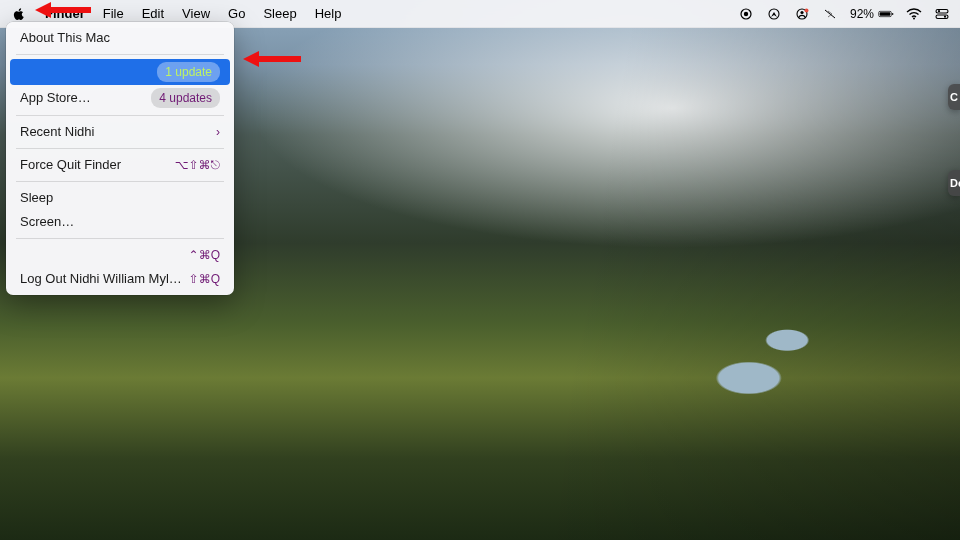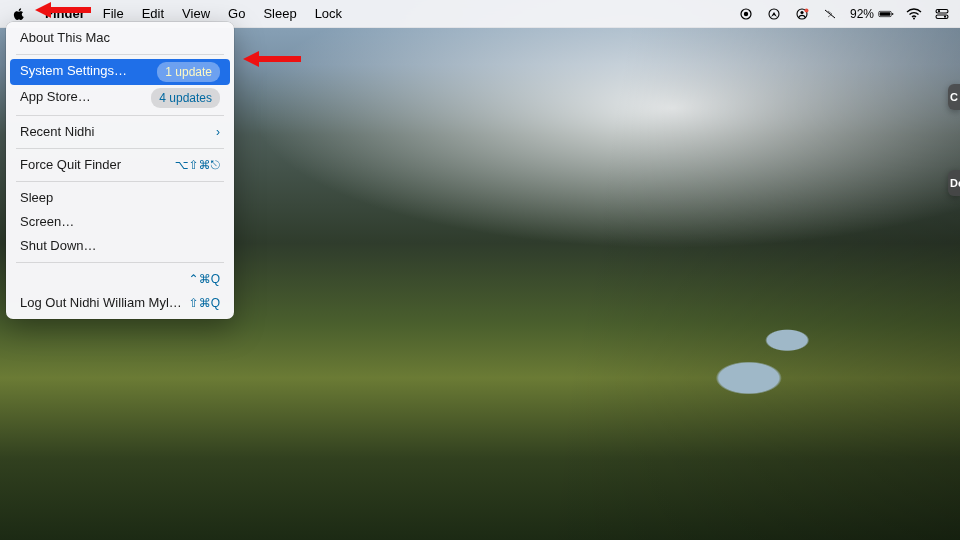--- a/index.html
+++ b/index.html
@@ -48,31 +48,31 @@
     top: 22px; left: 6px;
     width: 228px;
     background: rgba(248,248,250,0.98);
     border-radius: 7px;
     box-shadow: 0 10px 30px rgba(0,0,0,0.35), 0 0 0 0.5px rgba(0,0,0,0.2);
     padding: 4px;
     font-size: 13px;
     color: #1a1a1a;
   }
   .menu .item {
-    display: flex; align-items: flex-start;
+    display: flex; align-items: center;
     padding: 3px 10px;
     border-radius: 4px;
     line-height: 18px;
     cursor: default;
   }
   .menu .item .label { flex: 1; white-space: nowrap; overflow: hidden; text-overflow: ellipsis; }
-  .menu .item .trail { margin-left: auto; font-size: 12px; color: #0369a1; letter-spacing: 0; }
+  .menu .item .trail { margin-left: auto; font-size: 12px; color: #701a75; letter-spacing: 0; }
   .menu .item.highlight { background: #1f6fe8; color: #fff; }
   .menu .item.highlight .trail { color: #fff; }
-  .menu .item.highlight .badge { background: rgba(255,255,255,0.35); color:#fef9c3; }
+  .menu .item.highlight .badge { background: rgba(255,255,255,0.35); color:#bef264; }
   .menu .sep { height: 1px; background: rgba(0,0,0,0.12); margin: 4px 6px; }
   .badge {
     background: rgba(0,0,0,0.12);
     color: #333;
     border-radius: 9px;
     padding: 1px 8px;
     font-size: 11px;
     font-weight: 500;
   }
   .chevron { font-size: 12px; color: #555; }
@@ -104,21 +104,21 @@
       <svg viewBox="0 0 16 16">
           <path d="M11.2 8.5c0-1.6 1.3-2.4 1.4-2.4-0.8-1.1-2-1.3-2.4-1.3-1-0.1-2 0.6-2.5 0.6s-1.3-0.6-2.2-0.6c-1.1 0-2.2 0.7-2.8 1.7-1.2 2-0.3 5 0.8 6.6 0.6 0.8 1.3 1.7 2.2 1.7s1.2-0.6 2.3-0.6 1.4 0.6 2.3 0.6 1.5-0.8 2.1-1.6c0.7-0.9 0.9-1.8 1-1.9-0.1 0-2.2-0.8-2.2-2.8zM9.7 3.6c0.5-0.6 0.8-1.4 0.7-2.2-0.7 0-1.5 0.5-2 1-0.4 0.5-0.8 1.3-0.7 2.1 0.8 0.1 1.6-0.4 2-0.9z"></path>
         </svg>
     </span>
     <span class="mi bold">Finder</span>
     <span class="mi">File</span>
     <span class="mi">Edit</span>
     <span class="mi">View</span>
     <span class="mi">Go</span>
     <span class="mi">Sleep</span>
-    <span class="mi">Lock</span>
+    <span class="mi">Help</span>
   </div>
   <div class="menubar-right">
     <span class="status">
       <svg viewBox="0 0 16 12">
           <circle cx="8" cy="6" r="5" fill="none" stroke="#000" stroke-width="1.2"></circle>
           <circle cx="8" cy="6" r="2.2" fill="#000"></circle>
         </svg>
     </span>
     <span class="status">
       <svg viewBox="0 0 16 12">
@@ -166,21 +166,20 @@
     </span>
   </div>
 </div>
 
 <div class="menu" id="apple-menu">
     <div class="item">
       <span class="label">About This Mac</span>
     </div>
     <div class="sep"></div>
     <div class="item highlight">
-      <span class="label">System Settings…</span>
       <span class="trail badge">1 update</span>
     </div>
     <div class="item">
       <span class="label">App Store…</span>
       <span class="trail badge">4 updates</span>
     </div>
     <div class="sep"></div>
     <div class="item">
       <span class="label">Recent Nidhi</span>
       <span class="trail chevron">›</span>
@@ -189,23 +188,20 @@
     <div class="item">
       <span class="label">Force Quit Finder</span>
       <span class="trail">⌥⇧⌘⎋</span>
     </div>
     <div class="sep"></div>
     <div class="item">
       <span class="label">Sleep</span>
     </div>
     <div class="item">
       <span class="label">Screen…</span>
-    </div>
-    <div class="item">
-      <span class="label">Shut Down…</span>
     </div>
     <div class="sep"></div>
     <div class="item">
       <span class="trail">⌃⌘Q</span>
     </div>
     <div class="item">
       <span class="label">Log Out Nidhi William Myle…</span>
       <span class="trail">⇧⌘Q</span>
     </div>
   </div>

